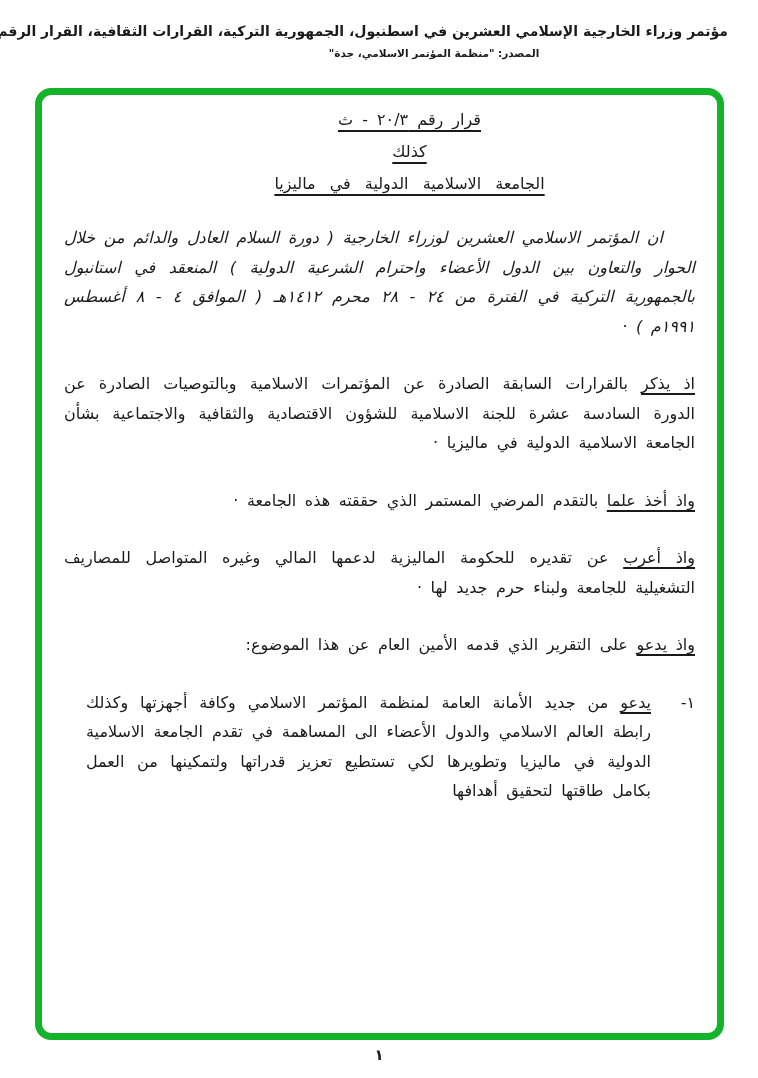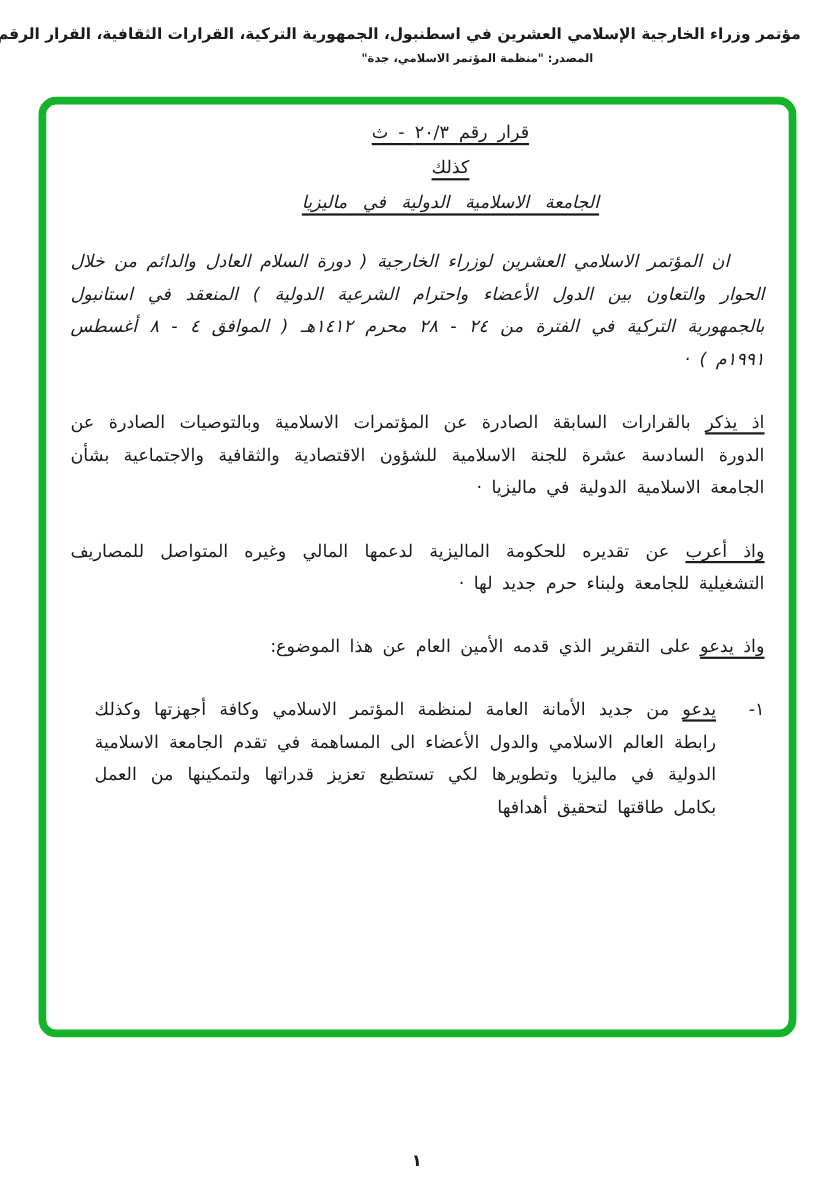--- a/index.html
+++ b/index.html
@@ -21,37 +21,37 @@
   .doc-header .line2 {
     font-size: 10.5px; font-weight: bold; text-align: center;
     margin-top: 3px; margin-left: 110px; 
     line-height: 16px;
   }
 
   
   .frame {
     position: absolute;
     left: 35px; top: 88px;
-    width: 689px; height: 855px;
+    width: 689px; height: 952px;
     border: 7px solid #15b32a;
     border-radius: 16px;
     padding: 12px 22px 8px 22px;
     direction: rtl;
     overflow: hidden;
   }
 
   
   .title-block { text-align: center; position: relative; left: -30px;  }
   .title-block { left: auto; right: -30px; }
   .title-line {
     font-size: 16px; line-height: 26px; margin-bottom: 6px;
     text-decoration: underline; text-underline-offset: 5px; text-decoration-thickness: 1.5px;
     word-spacing: 4px;
   }
-  .title-line.wide { word-spacing: 9px; font-style: italic; }
+  .title-line.wide { word-spacing: 9px; }
   .title-block { margin-bottom: 26px; }
 
   
   .body-text { font-size: 16px; }
   .para {
     text-align: justify;
     line-height: 29.5px;
     word-spacing: 3.5px;
     margin-bottom: 28px;
   }
@@ -91,20 +91,21 @@
       <div class="title-line">كذلك</div>
       <div class="title-line wide">الجامعة الاسلامية الدولية في ماليزيا</div>
     </div>
 
     <div class="body-text">
 
       <p class="para indent-first"><span>ان المؤتمر الاسلامي العشرين لوزراء الخارجية ( دورة السلام العادل والدائم من خلال الحوار والتعاون بين الدول الأعضاء واحترام الشرعية الدولية ) المنعقد في استانبول بالجمهورية التركية في الفترة من ٢٤ - ٢٨ محرم ١٤١٢هـ ( الموافق ٤ - ٨ أغسطس ١٩٩١م ) ·</span></p>
 
       <p class="para"><span class="lead">اذ يذكر</span><span> بالقرارات السابقة الصادرة عن المؤتمرات الاسلامية وبالتوصيات الصادرة عن الدورة السادسة عشرة للجنة الاسلامية للشؤون الاقتصادية والثقافية والاجتماعية بشأن الجامعة الاسلامية الدولية في ماليزيا ·</span></p>
 
+      <p class="para"><span class="lead">واذ أخذ علما</span><span> بالتقدم المرضي المستمر الذي حققته هذه الجامعة ·</span></p>
 
       <p class="para"><span class="lead">واذ أعرب</span><span> عن تقديره للحكومة الماليزية لدعمها المالي وغيره المتواصل للمصاريف التشغيلية للجامعة ولبناء حرم جديد لها ·</span></p>
 
 
       <p class="para"><span class="lead">واذ يدعو</span><span> على التقرير الذي قدمه الأمين العام عن هذا الموضوع:</span></p>
 
       <div class="num-item">
         <div class="num">١-</div>
         <div class="item-text"><span class="lead">يدعو</span><span> من جديد الأمانة العامة لمنظمة المؤتمر الاسلامي وكافة أجهزتها وكذلك رابطة العالم الاسلامي والدول الأعضاء الى المساهمة في تقدم الجامعة الاسلامية الدولية في ماليزيا وتطويرها لكي تستطيع تعزيز قدراتها ولتمكينها من العمل بكامل طاقتها لتحقيق أهدافها</span></div>
       </div>

